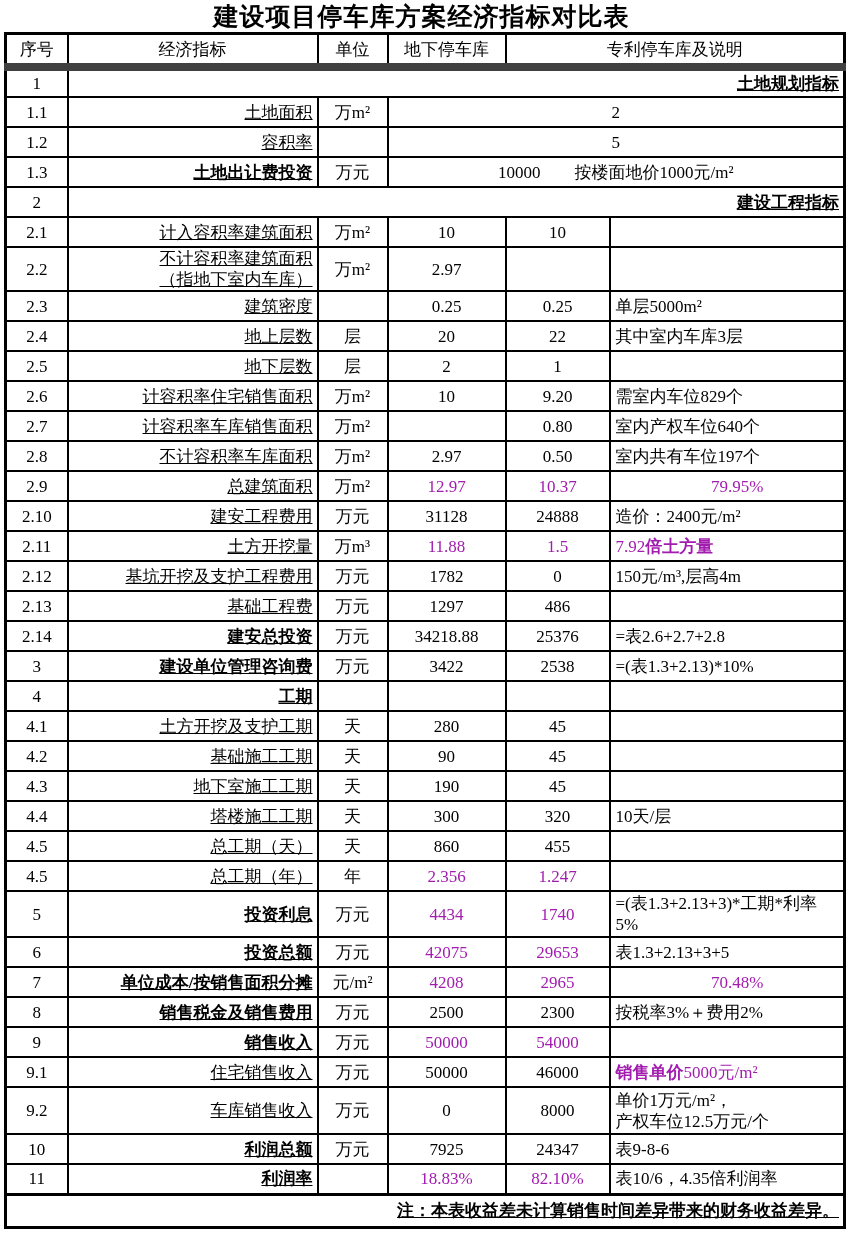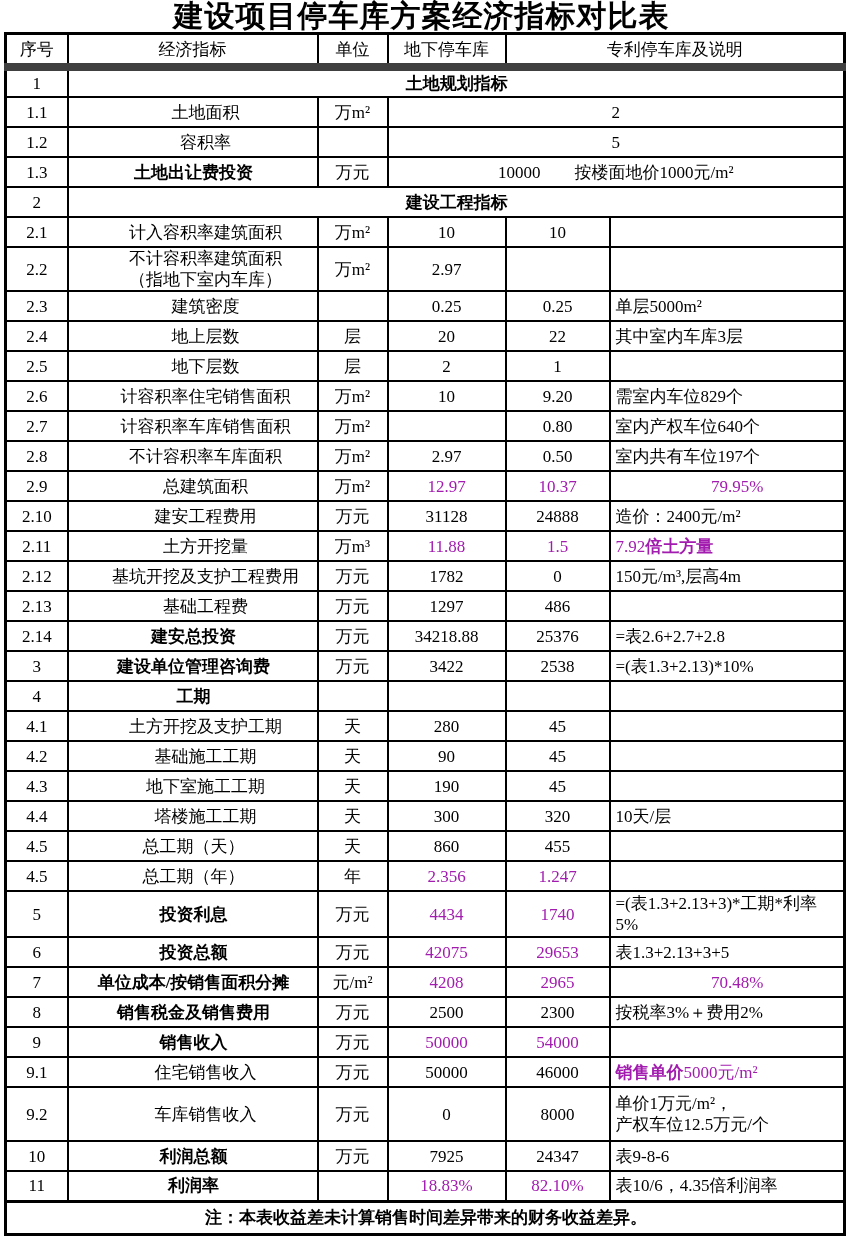--- a/index.html
+++ b/index.html
@@ -10,21 +10,21 @@
     font-family:"Liberation Serif","DejaVu Serif",serif;
     font-size:17px;
   }
   .page-title{
     margin:2px 4px 2px 0;
     height:28px;
     line-height:28px;
     text-align:center;
     font-family:"Liberation Sans","DejaVu Sans",sans-serif;
     font-weight:bold;
-    font-size:30px;
+    font-size:25px;
     letter-spacing:1px;
   }
   table.main{
     border-collapse:collapse;
     table-layout:fixed;
     width:839px;
     margin-left:4px;
     border:3px solid #000;
   }
   th,td{
@@ -36,21 +36,21 @@
     white-space:pre-line;
   }
   thead th{
     font-weight:normal;
     text-align:center;
     height:28px;
     border-bottom:8px solid #404040;
   }
   tbody tr{height:30px;}
   td.c{text-align:center;padding:0 2px;}
-  td.l{text-align:center;padding-left:6px;}
+  td.l{text-align:right;padding-left:6px;text-decoration:underline;}
   td.indent{padding-left:30px;}
   .b{font-weight:bold;}
   .red{color:#a21caf;}
   td.note{text-align:left;padding:0 5px;}
   td.note.center{text-align:center;padding-left:26px;}
   tfoot td{height:30px;border-top:3px solid #000;}
 </style>
 </head>
 <body>
 
@@ -319,21 +319,21 @@
         <td class="note"></td>
       </tr>
       <tr>
         <td class="c">9.1</td>
         <td class="l indent">住宅销售收入</td>
         <td class="c">万元</td>
         <td class="c">50000</td>
         <td class="c">46000</td>
         <td class="note red"><span class="b">销售单价</span><span>5000元/m²</span></td>
       </tr>
-      <tr style="height: 54px;">
+      <tr style="height: 47px;">
         <td class="c">9.2</td>
         <td class="l indent">车库销售收入</td>
         <td class="c">万元</td>
         <td class="c">0</td>
         <td class="c">8000</td>
         <td class="note">单价1万元/m²，
 产权车位12.5万元/个</td>
       </tr>
       <tr>
         <td class="c">10</td>

